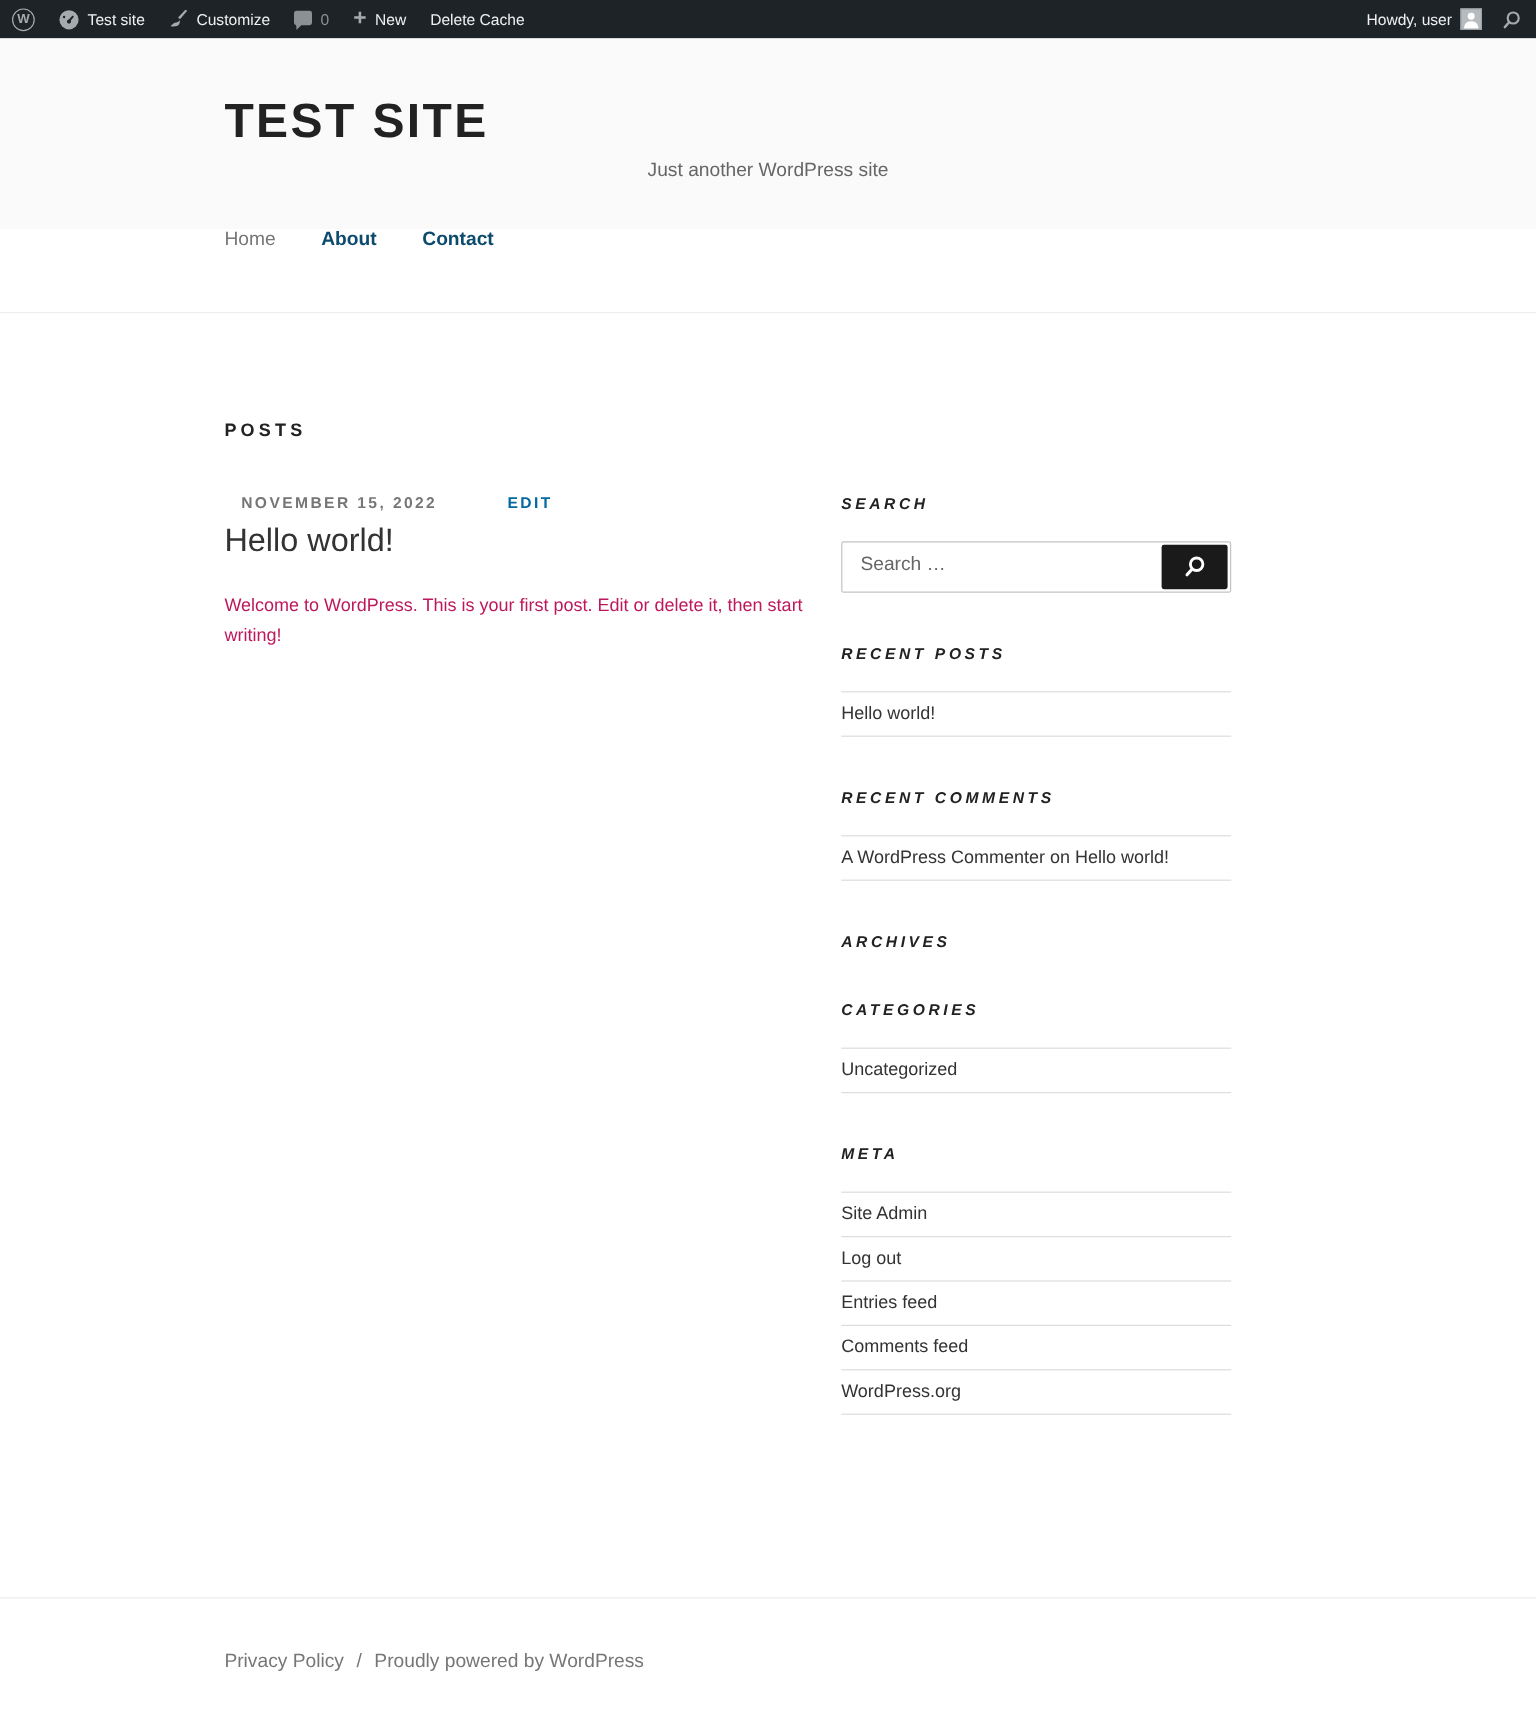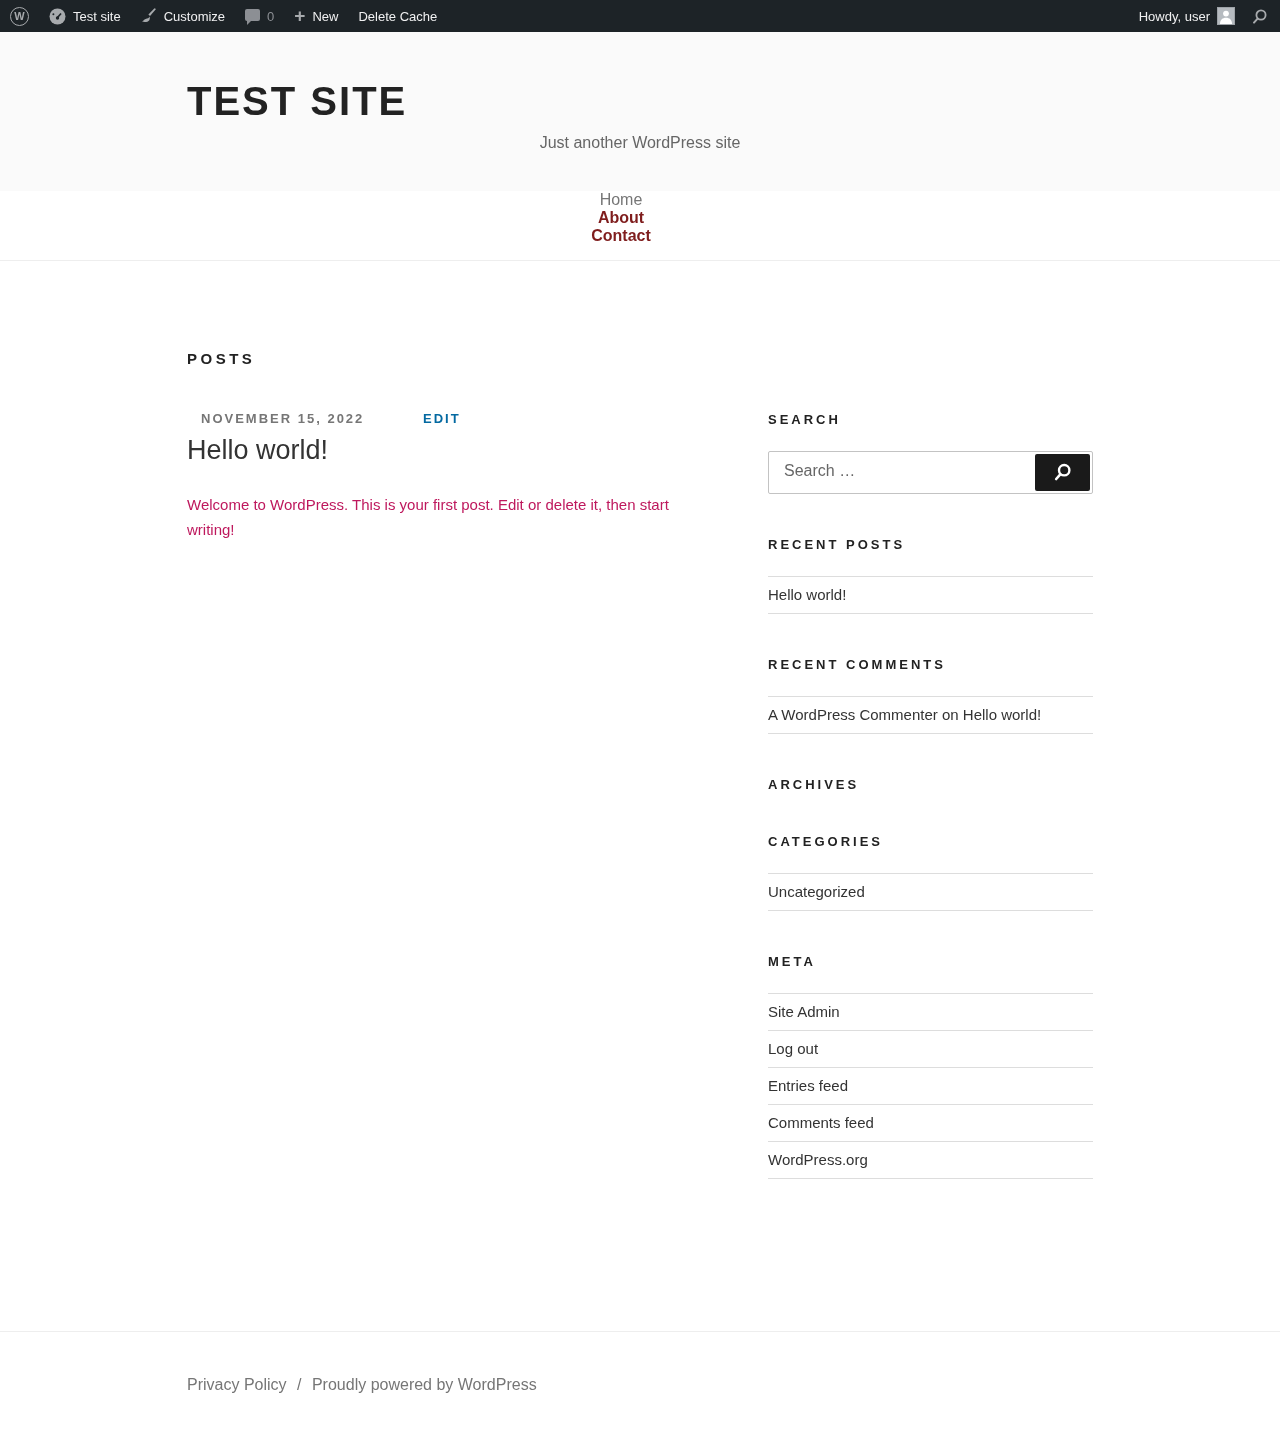--- a/index.html
+++ b/index.html
@@ -92,32 +92,32 @@
     color: #666;
     text-align: center;
   }
 
   
   .site-nav {
     background: #fff;
     border-bottom: 1px solid #eeeeee;
     height: 70px;
   }
-  .site-nav .inner { display: flex; align-items: center; height: 100%; flex-direction: column; }
+  .site-nav .inner { display: flex; align-items: flex-start; height: 100%; }
   .nav-link {
     font-size: 16px;
     font-weight: 700;
-    color: #7f1d1d;
+    color: #0c4a6e;
     margin-right: 38px;
   }
   .nav-link.current { color: #767676; font-weight: 400; }
 
   
   .site-main { padding: 90px 0 108px; }
-  .site-main .inner { display: flex; justify-content: space-between; }
+  .site-main .inner { display: flex; }
   .content-col { width: 514px; }
   .page-title {
     font-size: 15px;
     font-weight: 800;
     letter-spacing: 3.5px;
     color: #222;
     margin: 0 0 46px;
     line-height: 1;
   }
   .entry-meta {
@@ -146,20 +146,21 @@
   
   .sidebar { width: 325px; margin-top: 62px; }
   .widget { margin-bottom: 44px; }
   .widget-title {
     font-size: 13px;
     font-weight: 800;
     letter-spacing: 3px;
     color: #222;
     margin: 0 0 25px;
     line-height: 1;
+    font-style: italic;
   }
   .search-form { position: relative; }
   .search-field {
     width: 100%;
     height: 43px;
     border: 1px solid #c3c3c3;
     border-radius: 2px;
     background: #fff;
     padding: 0 68px 4px 15px;
     font-size: 16px;

